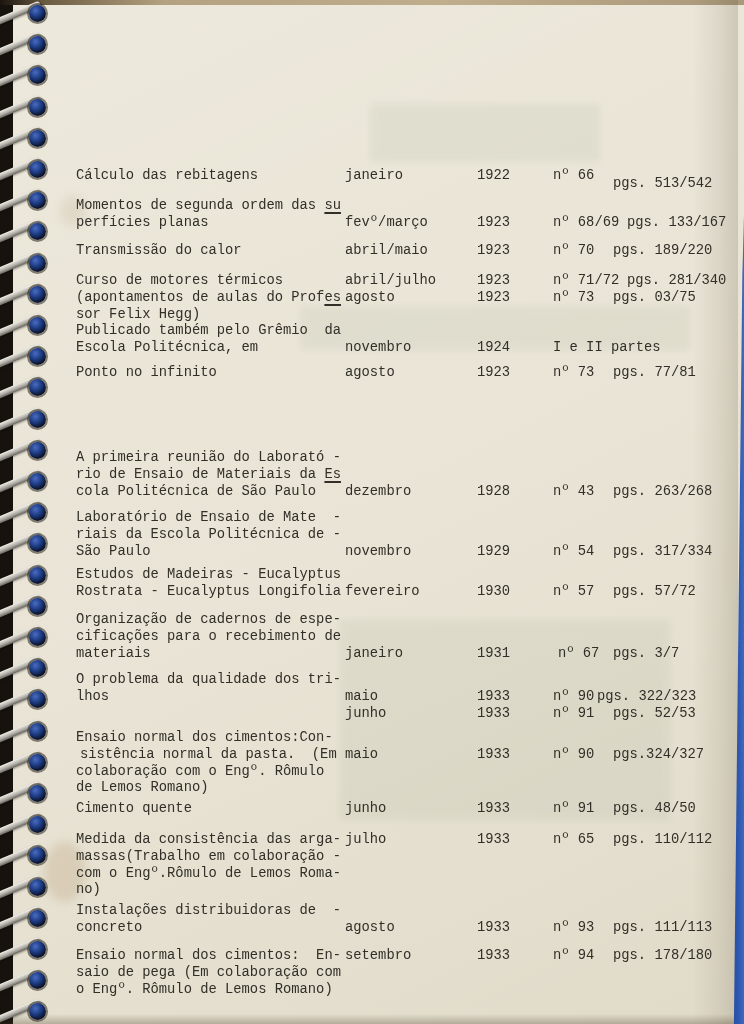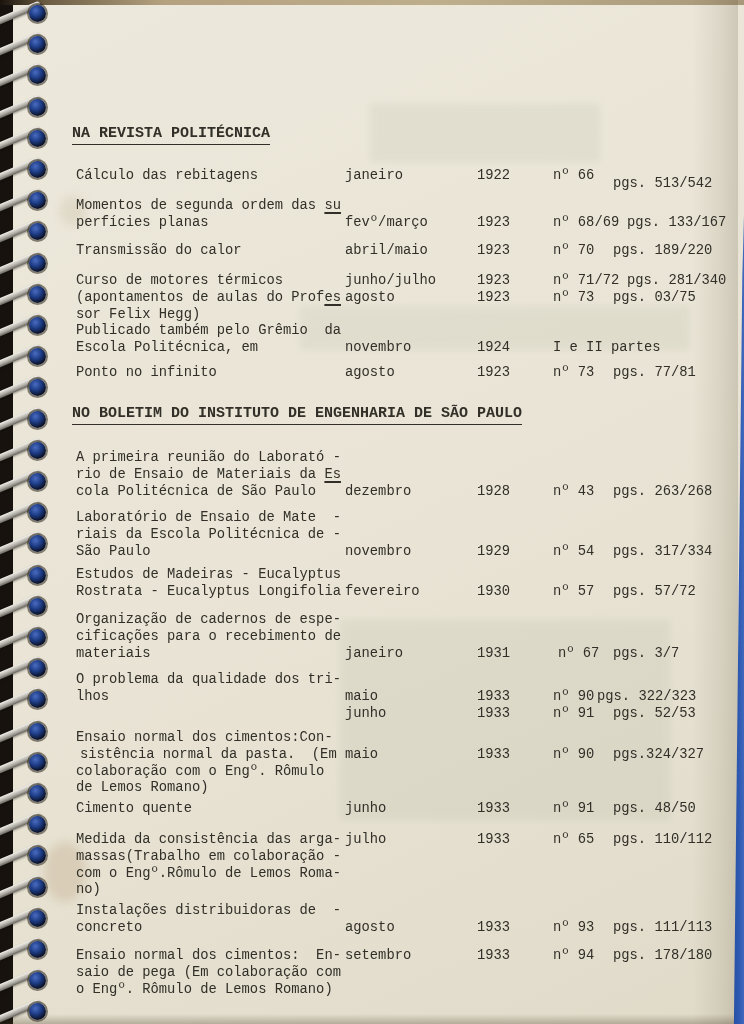--- a/index.html
+++ b/index.html
@@ -212,42 +212,40 @@
         <div class="wire"></div>
         <div class="hole"></div>
       </div>
       <div class="coil" style="top: 1003.4px;">
         <div class="wire"></div>
         <div class="hole"></div>
       </div>
     </div>
 
   <div class="content" id="content">
-  <div class="section-heading" style="top: 125px; left: 72px;">NA REVISTA POLITÉCNICA</div>
       <div class="entry" style="top: 168px; left: 76px;">
         <div class="line" style="top: 0px;"><span class="c" style="left: 0px;">Cálculo das rebitagens</span><span class="c" style="left: 269px;">janeiro</span><span class="c" style="left: 401px;">1922</span><span class="c" style="left: 477px;">nº 66</span><span class="c" style="left: 537px; margin-top: 8px;">pgs. 513/542</span></div>
       </div>
       <div class="entry" style="top: 198px; left: 76px;">
         <div class="line" style="top: 0px;"><span class="c" style="left: 0px;"><span>Momentos de segunda ordem das </span><span class="u">su</span></span></div>
         <div class="line" style="top: 17px;"><span class="c" style="left: 0px;">perfícies planas</span><span class="c" style="left: 269px;">fevº/março</span><span class="c" style="left: 401px;">1923</span><span class="c" style="left: 477px;">nº 68/69</span><span class="c" style="left: 551px;">pgs. 133/167</span></div>
       </div>
       <div class="entry" style="top: 243px; left: 76px;">
         <div class="line" style="top: 0px;"><span class="c" style="left: 0px;">Transmissão do calor</span><span class="c" style="left: 269px;">abril/maio</span><span class="c" style="left: 401px;">1923</span><span class="c" style="left: 477px;">nº 70</span><span class="c" style="left: 537px;">pgs. 189/220</span></div>
       </div>
       <div class="entry" style="top: 273px; left: 76px;">
-        <div class="line" style="top: 0px;"><span class="c" style="left: 0px;">Curso de motores térmicos</span><span class="c" style="left: 269px;">junho/julho</span><span class="c" style="left: 401px;">1923</span><span class="c" style="left: 477px;">nº 71/72</span><span class="c" style="left: 551px;">pgs. 281/340</span></div>
+        <div class="line" style="top: 0px;"><span class="c" style="left: 0px;">Curso de motores térmicos</span><span class="c" style="left: 269px;">abril/julho</span><span class="c" style="left: 401px;">1923</span><span class="c" style="left: 477px;">nº 71/72</span><span class="c" style="left: 551px;">pgs. 281/340</span></div>
         <div class="line" style="top: 17px;"><span class="c" style="left: 0px;"><span>(apontamentos de aulas do Prof</span><span class="u">es</span></span><span class="c" style="left: 269px;">agosto</span><span class="c" style="left: 401px;">1923</span><span class="c" style="left: 477px;">nº 73</span><span class="c" style="left: 537px;">pgs. 03/75</span></div>
         <div class="line" style="top: 34px;"><span class="c" style="left: 0px;">sor Felix Hegg)</span></div>
         <div class="line" style="top: 50px;"><span class="c" style="left: 0px;">Publicado também pelo Grêmio  da</span></div>
         <div class="line" style="top: 67px;"><span class="c" style="left: 0px;">Escola Politécnica, em</span><span class="c" style="left: 269px;">novembro</span><span class="c" style="left: 401px;">1924</span><span class="c" style="left: 477px;">I e II partes</span></div>
       </div>
       <div class="entry" style="top: 365px; left: 76px;">
         <div class="line" style="top: 0px;"><span class="c" style="left: 0px;">Ponto no infinito</span><span class="c" style="left: 269px;">agosto</span><span class="c" style="left: 401px;">1923</span><span class="c" style="left: 477px;">nº 73</span><span class="c" style="left: 537px;">pgs. 77/81</span></div>
       </div>
-      <div class="section-heading" style="top: 405px; left: 72px;">NO BOLETIM DO INSTITUTO DE ENGENHARIA DE SÃO PAULO</div>
       <div class="entry" style="top: 450px; left: 76px;">
         <div class="line" style="top: 0px;"><span class="c" style="left: 0px;">A primeira reunião do Laborató -</span></div>
         <div class="line" style="top: 17px;"><span class="c" style="left: 0px;"><span>rio de Ensaio de Materiais da </span><span class="u">Es</span></span></div>
         <div class="line" style="top: 34px;"><span class="c" style="left: 0px;">cola Politécnica de São Paulo</span><span class="c" style="left: 269px;">dezembro</span><span class="c" style="left: 401px;">1928</span><span class="c" style="left: 477px;">nº 43</span><span class="c" style="left: 537px;">pgs. 263/268</span></div>
       </div>
       <div class="entry" style="top: 510px; left: 76px;">
         <div class="line" style="top: 0px;"><span class="c" style="left: 0px;">Laboratório de Ensaio de Mate  -</span></div>
         <div class="line" style="top: 17px;"><span class="c" style="left: 0px;">riais da Escola Politécnica de -</span></div>
         <div class="line" style="top: 34px;"><span class="c" style="left: 0px;">São Paulo</span><span class="c" style="left: 269px;">novembro</span><span class="c" style="left: 401px;">1929</span><span class="c" style="left: 477px;">nº 54</span><span class="c" style="left: 537px;">pgs. 317/334</span></div>
       </div>

